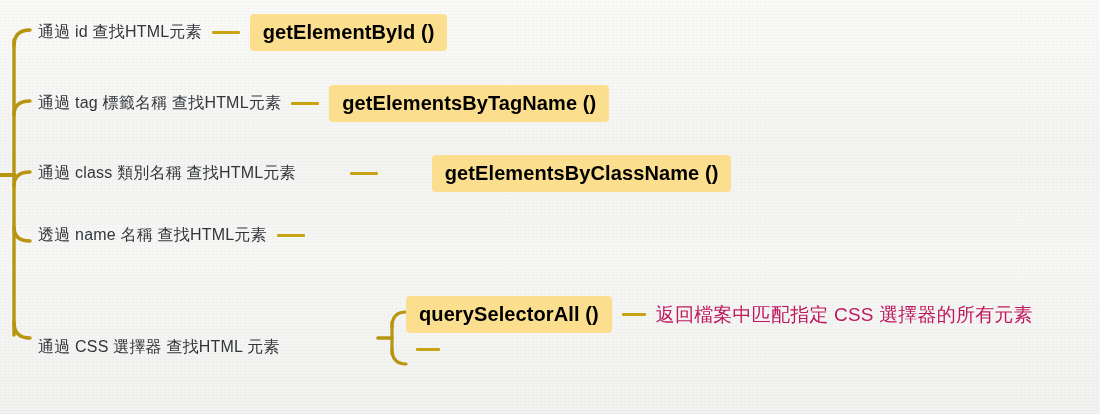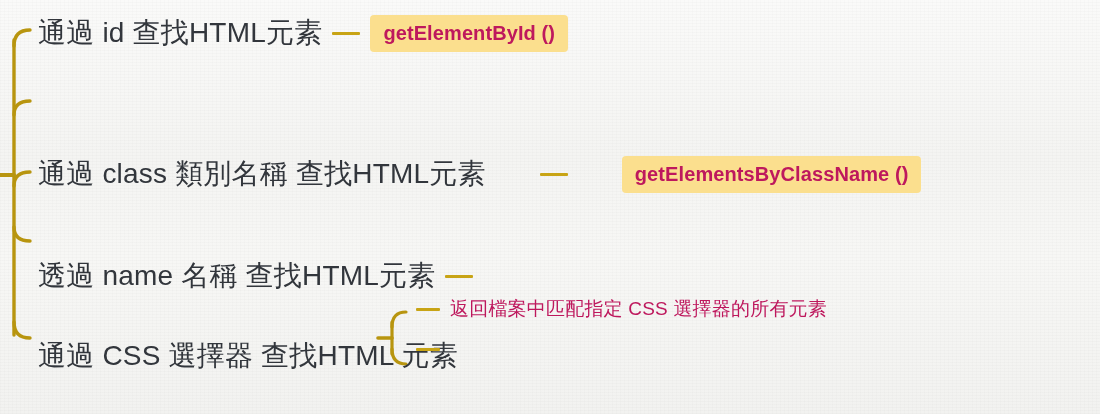--- a/index.html
+++ b/index.html
@@ -39,37 +39,37 @@
     pointer-events: none;
   }
 
   .node-row {
     position: absolute;
     display: flex;
     align-items: center;
     white-space: nowrap;
   }
   .node-label {
-    font-size: 28px;
+    font-size: 16px;
     color: #32363c;
     letter-spacing: 0.2px;
   }
   .dash {
     display: inline-block;
     width: 28px;
     height: 3px;
     background: #c8a415;
     margin: 0 10px;
     flex: none;
     border-radius: 1px;
   }
   .dash.short { width: 24px; }
   .chip {
     background: #fbdf8e;
-    color: #be185d;
+    color: #000000;
     font-size: 20px;
     font-weight: bold;
     padding: 6px 13px 7px 13px;
     border-radius: 4px;
     letter-spacing: 0.1px;
     line-height: 1.2;
   }
   .desc {
     font-size: 19px;
     color: #be185d;
@@ -109,37 +109,43 @@
 </svg>
 
 <div id="mindmap">
 
   <div class="node-row" style="left:38px; top:14px;">
     <span class="node-label">通過 id 查找HTML元素</span>
     <span class="dash"></span>
     <span class="chip">getElementById ()</span>
   </div>
 
+  <div class="node-row" style="left:38px; top:85px;">
+    <span class="node-label">通過 tag 標籤名稱 查找HTML元素</span>
+    <span class="dash"></span>
+    <span class="chip">getElementsByTagName ()</span>
+  </div>
 
   <div class="node-row" style="left:38px; top:155px;gap:44px;">
     <span class="node-label">通過 class 類別名稱 查找HTML元素</span>
     <span class="dash"></span>
     <span class="chip">getElementsByClassName ()</span>
   </div>
 
-  <div class="node-row" style="left:38px; top:225px;margin-top:32px;">
+  <div class="node-row" style="left:38px; top:225px;">
     <span class="node-label">透過 name 名稱 查找HTML元素</span>
     <span class="dash"></span>
   </div>
 
   <div class="node-row" style="left:38px; top:337px;">
     <span class="node-label">通過 CSS 選擇器 查找HTML 元素</span>
   </div>
 
   <div class="node-row" style="left:406px; top:296px;">
+    <span class="chip">querySelectorAll ()</span>
     <span class="dash short"></span>
     <span class="desc">返回檔案中匹配指定 CSS 選擇器的所有元素</span>
   </div>
 
   <div class="node-row" style="left:406px; top:348px;">
     <span class="dash short"></span>
   </div>
 
 </div>
 

